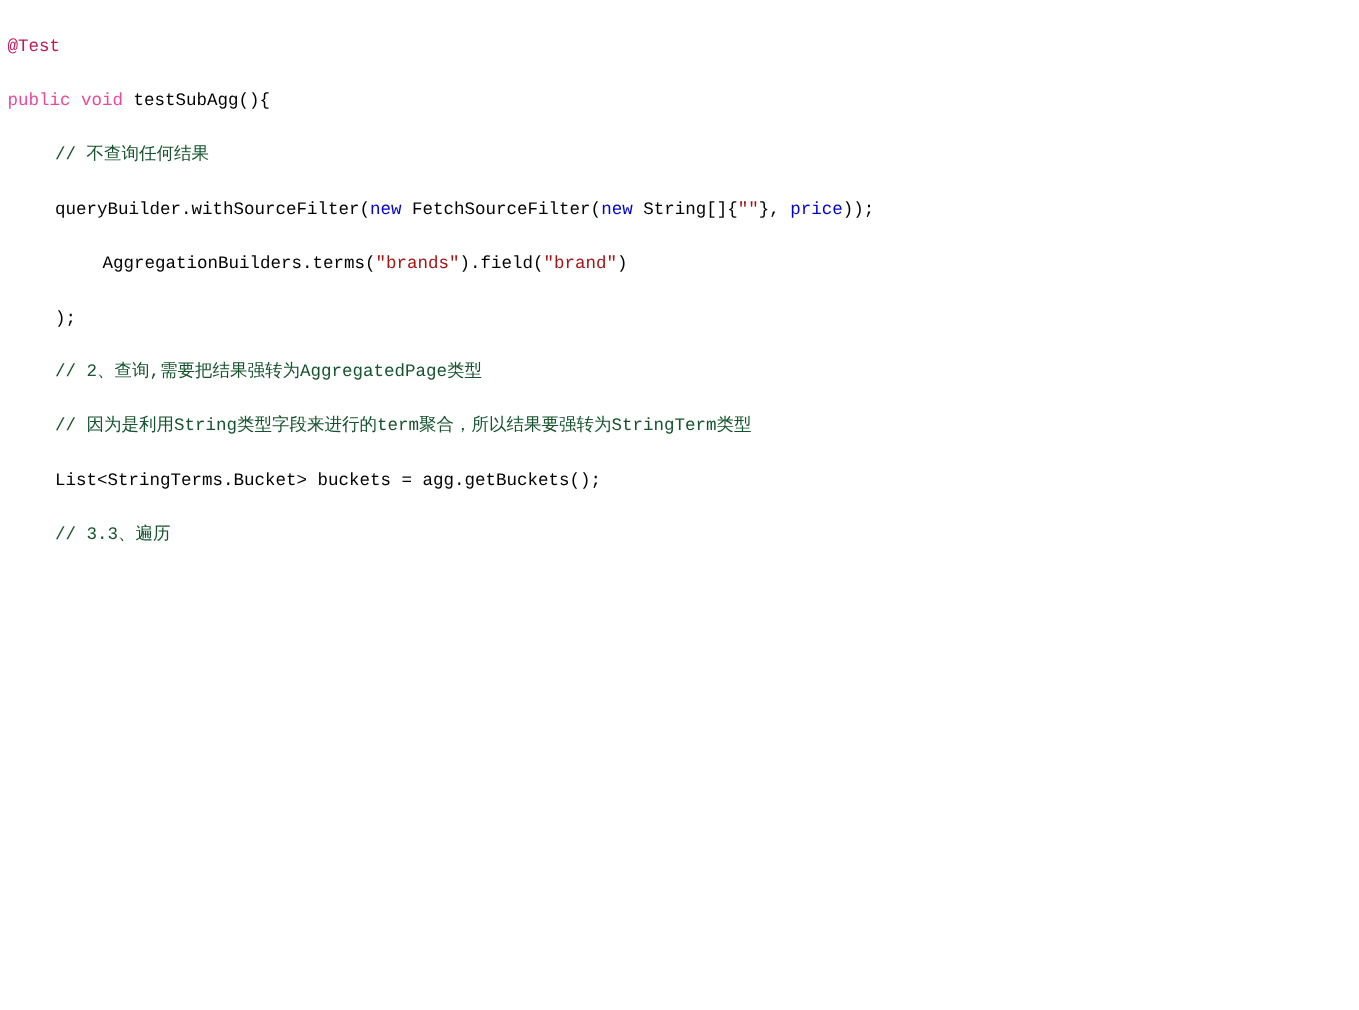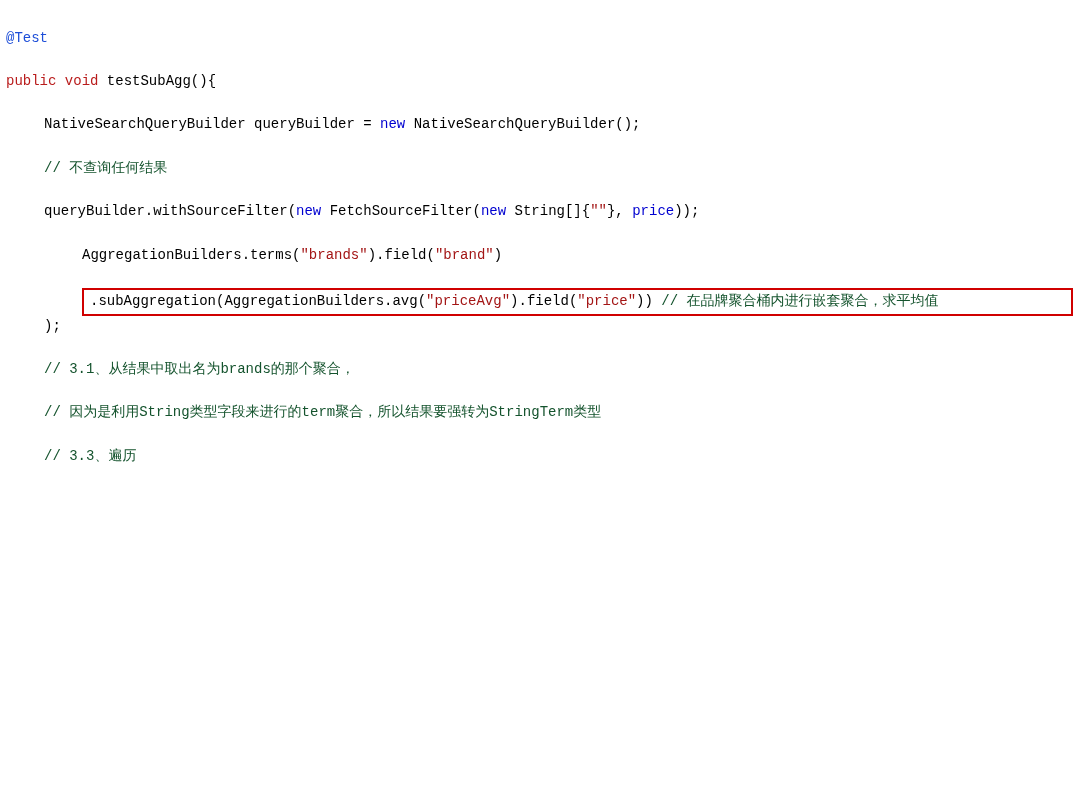--- a/index.html
+++ b/index.html
@@ -11,47 +11,46 @@
       line-height: 1.55;
       color: #000000;
     }
     .code-block {
       white-space: pre;
       position: relative;
     }
     .line { display: block; }
     .indent1 { padding-left: 38px; }
     .indent2 { padding-left: 76px; }
-    .kw-purple { color: #b91c1c; }
+    .kw-purple { color: #ec4899; }
     .kw-blue { color: #0000d0; }
     .comment { color: #14532d; }
     .string { color: #a31515; }
-    .annotation { color: #1d4ed8; }
+    .annotation { color: #be185d; }
     .highlight-box {
       border: 2px solid #d00000;
       padding: 1px 6px;
       margin-left: 76px;
       display: inline-block;
       width: calc(100% - 84px);
     }
   </style>
 </head>
 <body>
 
 <div class="code-block">
 <span class="line"><span class="annotation">@Test</span></span>
 <span class="line"><span class="kw-purple">public</span> <span class="kw-purple">void</span> <span>testSubAgg</span>(){</span>
-<span class="line indent1"><span>NativeSearchQueryBuilder queryBuilder = </span><span class="kw-blue">new</span><span> NativeSearchQueryBuilder();</span></span>
 <span class="line indent1"><span class="comment">// 不查询任何结果</span></span>
 <span class="line indent1"><span>queryBuilder.withSourceFilter(</span><span class="kw-blue">new</span><span> FetchSourceFilter(</span><span class="kw-blue">new</span><span> String[]{</span><span class="string">""</span><span>}, </span><span class="kw-blue">price</span><span>));</span></span>
 <span class="line indent2"><span>AggregationBuilders.terms(</span><span class="string">"brands"</span><span>).field(</span><span class="string">"brand"</span><span>)</span></span>
-<span class="highlight-box"><span>.subAggregation(AggregationBuilders.avg(</span><span class="string">"priceAvg"</span><span>).field(</span><span class="string">"price"</span><span>)) </span><span class="comment">// 在品牌聚合桶内进行嵌套聚合，求平均值</span></span>
 <span class="line indent1"><span>);</span></span>
-<span class="line indent1"><span class="comment">// 3.1、从结果中取出名为brands的那个聚合，</span></span>
+<span class="line indent1"><span class="comment">// 2、查询,需要把结果强转为AggregatedPage类型</span></span>
 <span class="line indent1"><span class="comment">// 因为是利用String类型字段来进行的term聚合，所以结果要强转为StringTerm类型</span></span>
+<span class="line indent1"><span>List&lt;StringTerms.Bucket&gt; buckets = agg.getBuckets();</span></span>
 <span class="line indent1"><span class="comment">// 3.3、遍历</span></span>
 
 
 
 
 
 
 
 
 

